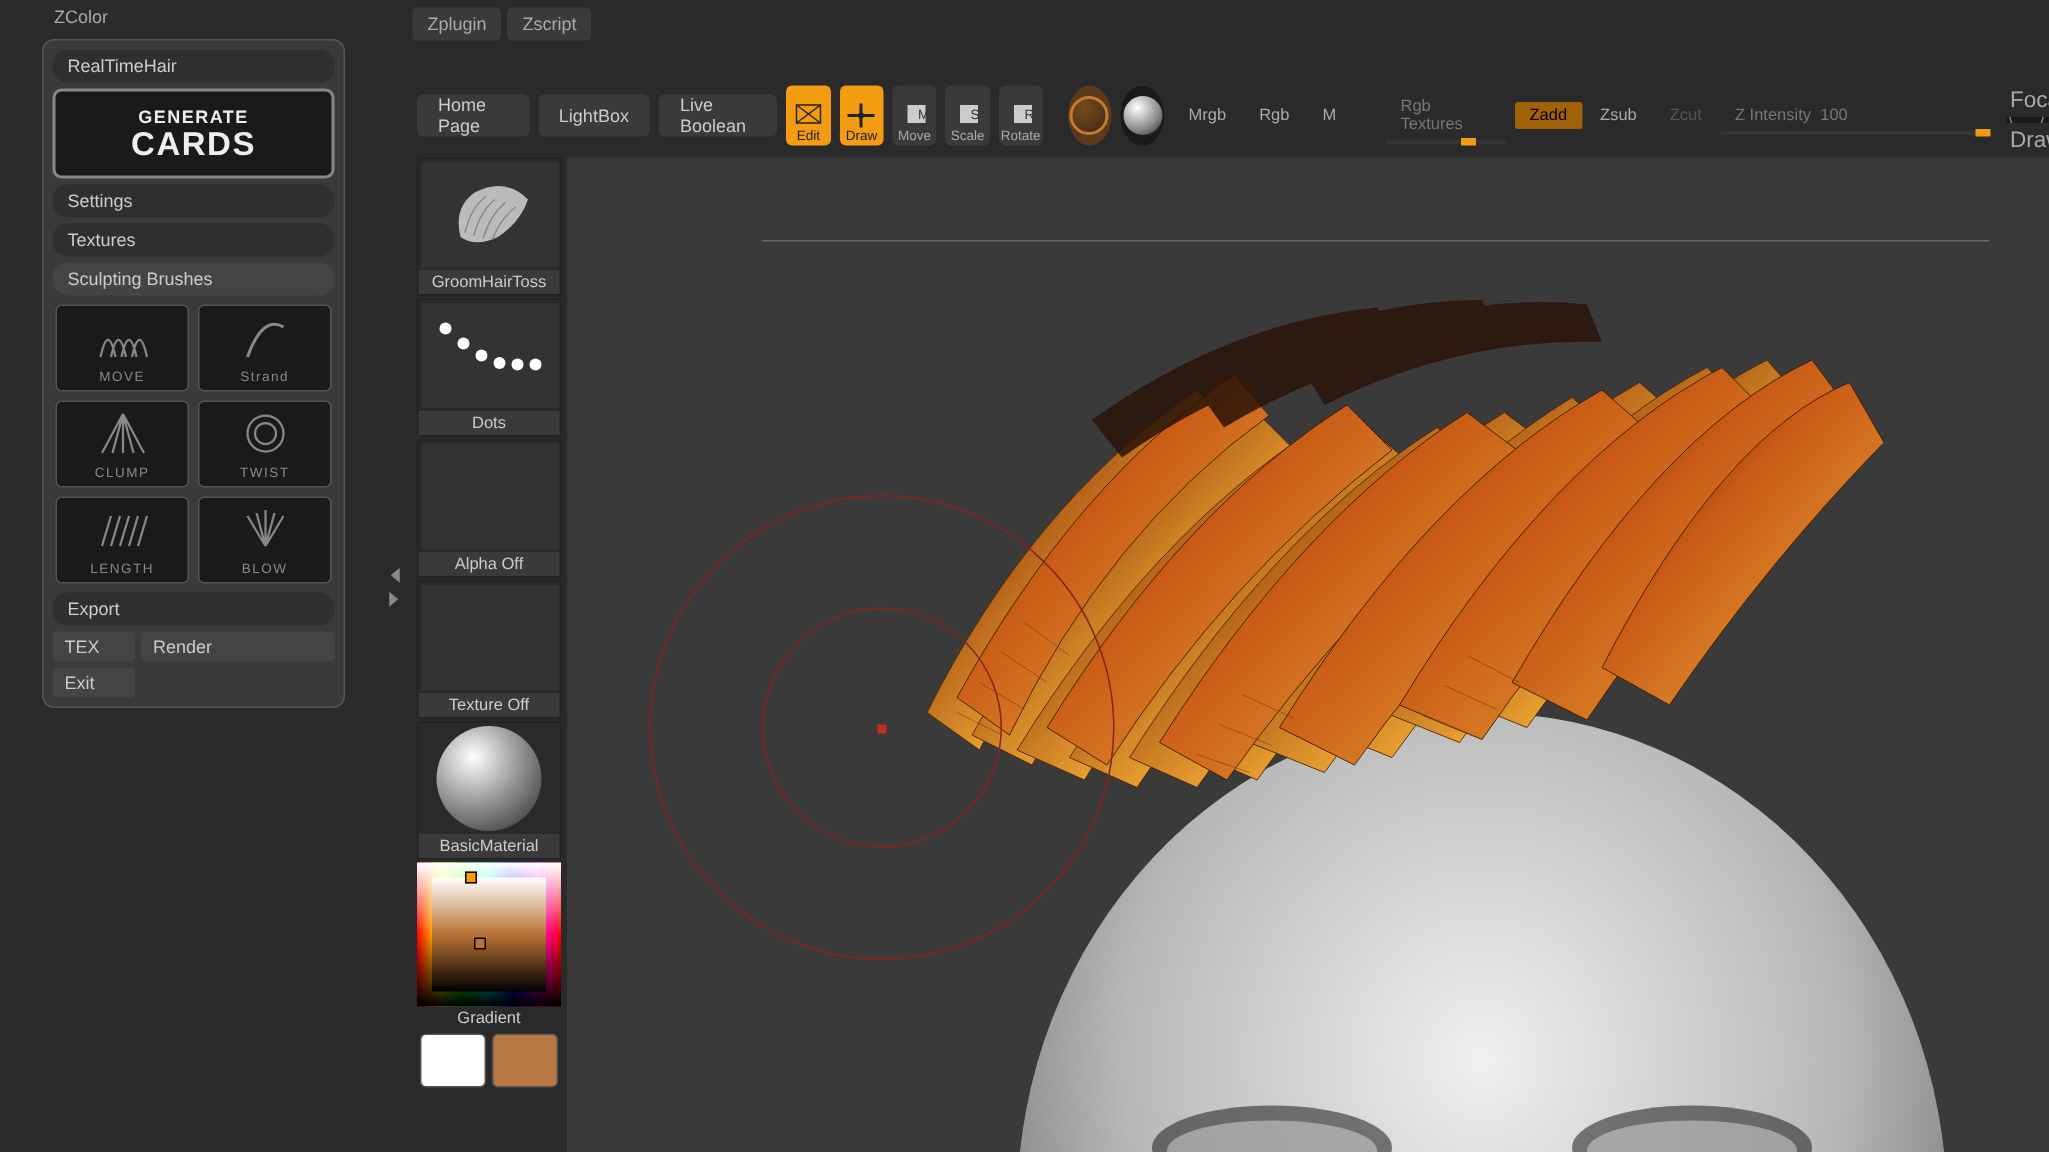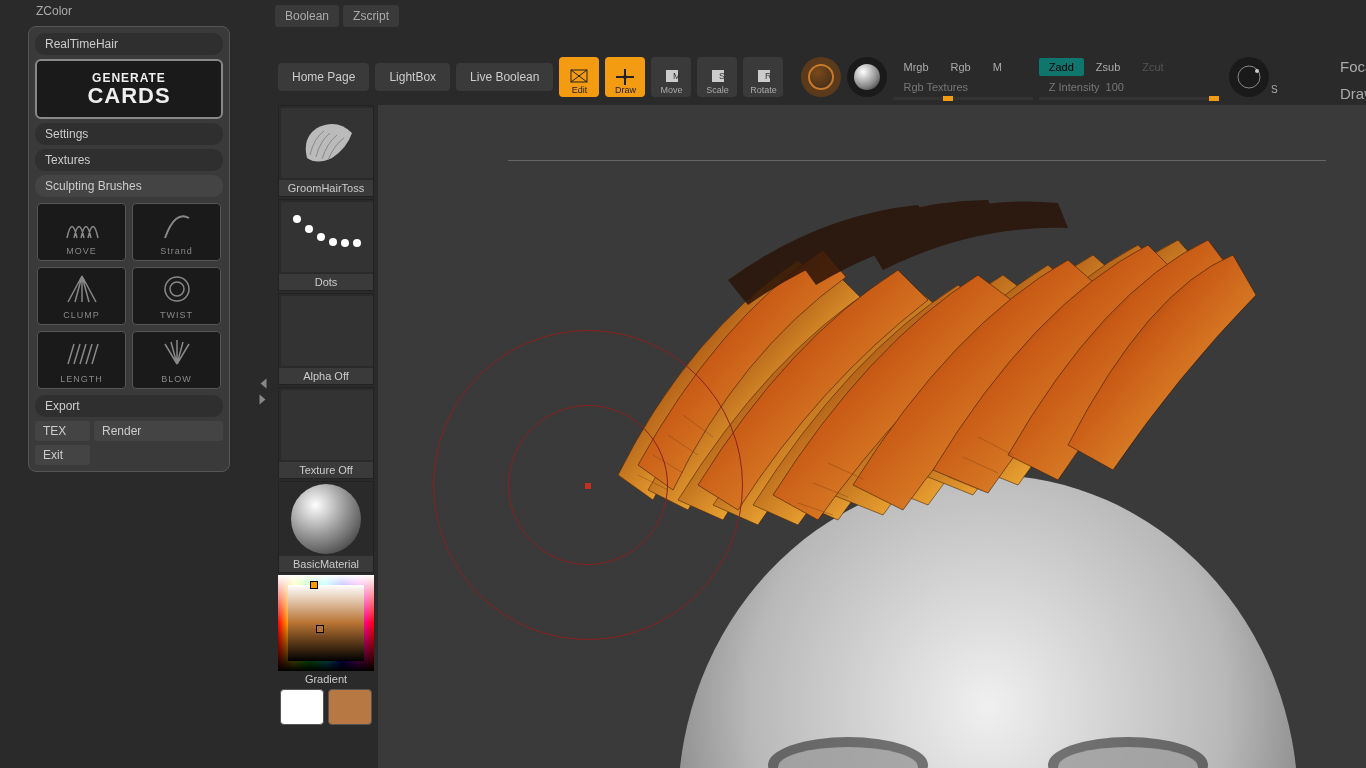--- a/index.html
+++ b/index.html
@@ -27,24 +27,24 @@
 
 .toolbar { position: absolute; left: 278px; top: 55px; right: 0; height: 44px; display: flex; gap: 6px; align-items: center; }
 .tbtn { background: #3a3a3a; border-radius: 4px; padding: 0 14px; height: 28px; display: flex; align-items: center; color: #ccc; }
 .iconbtn { width: 40px; height: 40px; background: #3a3a3a; border-radius: 4px; display: flex; flex-direction: column; align-items: center; justify-content: center; position: relative; }
 .iconbtn.active { background: #f39c12; }
 .iconbtn .lbl { position: absolute; bottom: 2px; font-size: 9px; color: #222; }
 .iconbtn.dark .lbl { color: #aaa; }
 .iconbtn.round { border-radius: 50%; background: #5a3a1a; }
 .iconbtn.roundgrey { border-radius: 50%; background: #1a1a1a; }
 .circwhite { width: 26px; height: 26px; border-radius: 50%; background: radial-gradient(circle at 35% 30%, #fff, #888 60%, #222); }
-.sliderstack { display: flex; flex-direction: column; gap: 2px; }
+.sliderstack { display: flex; flex-direction: row; gap: 2px; }
 .sliderrow { display: flex; align-items: center; gap: 2px; }
 .sbtn { background: #2a2a2a; padding: 3px 10px; color: #aaa; font-size: 11px; border-radius: 2px; }
-.sbtn.active { background: #0f766e; color: #000; }
+.sbtn.active { background: #a16207; color: #000; }
 .slabel { background: #2a2a2a; padding: 3px 10px; color: #777; font-size: 11px; border-radius: 2px; min-width: 80px; position:relative;}
 
 
 .leftcol { position: absolute; left: 278px; top: 105px; width: 96px; display: flex; flex-direction: column; gap: 2px; }
 .picker { background: #2a2a2a; border: 1px solid #222; }
 .pickimg { width: 92px; height: 70px; display: flex; align-items: center; justify-content: center; background: #333; margin: 2px; }
 .picklbl { text-align: center; padding: 2px; font-size: 11px; color: #ccc; background: #3a3a3a; }
 .alphabox { width: 92px; height: 70px; background: #333; margin: 2px; }
 .matball { width: 70px; height: 70px; border-radius: 50%; background: radial-gradient(circle at 35% 30%, #fff, #999 45%, #222); margin: 2px auto; }
 .colpicker { width: 96px; height: 96px; position: relative; background: linear-gradient(to bottom, rgba(255,255,255,1), rgba(0,0,0,0) 50%, rgba(0,0,0,1)), linear-gradient(to right, #ff0000, #ffff00, #00ff00, #00ffff, #0000ff, #ff00ff, #ff0000); }
@@ -75,21 +75,21 @@
 .draghandle .t{border-left:5px solid transparent;border-right:5px solid transparent;border-bottom:6px solid #888;margin-bottom:4px;}
 .draghandle .b{border-left:5px solid transparent;border-right:5px solid transparent;border-top:6px solid #888;margin-top:4px;}
 
 
 .canvas3d{position:absolute; inset:0;}
 </style>
 </head>
 <body>
 
 <div class="topmenu">
-  <div class="mitem">Boolean</div>
+  <div class="mitem">Zplugin</div>
   <div class="mitem">Zscript</div>
 </div>
 
 <div class="pluginpanel">
   <div class="phdr">ZColor</div>
   <div class="pframe">
     <div class="subhdr">RealTimeHair</div>
     <div class="genbtn">
       <div class="l1">GENERATE</div>
       <div class="l2">CARDS</div>

